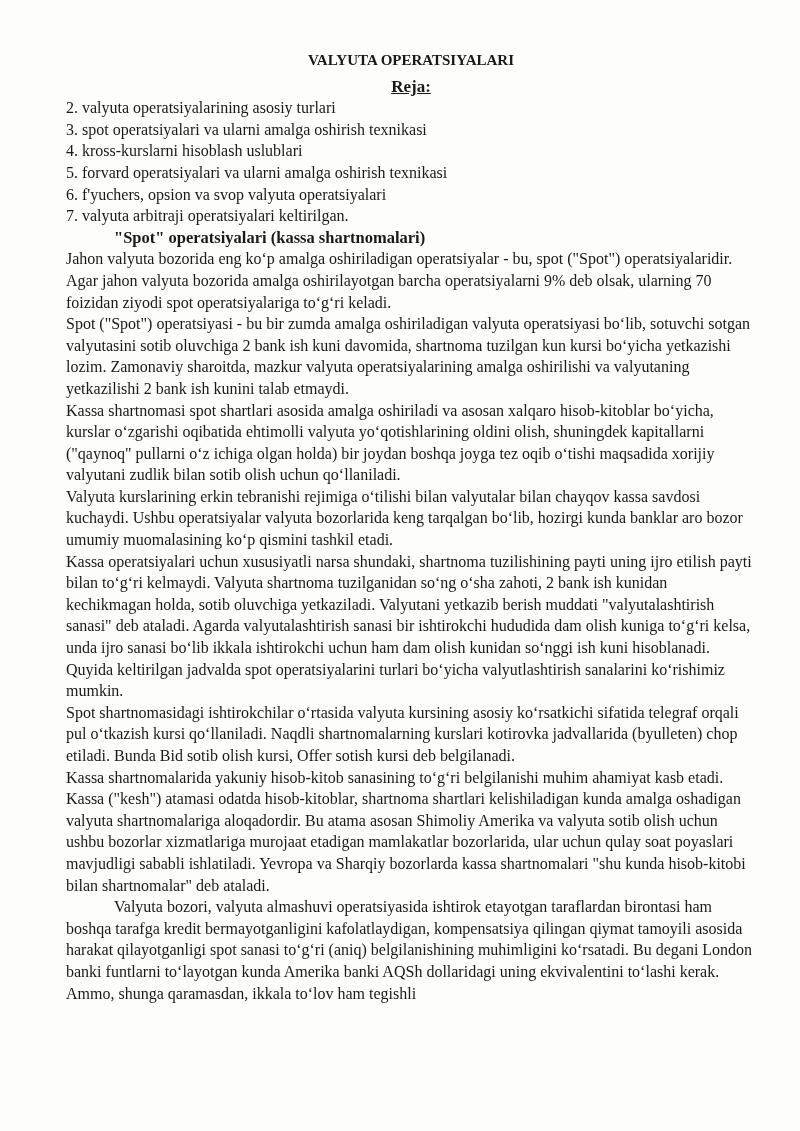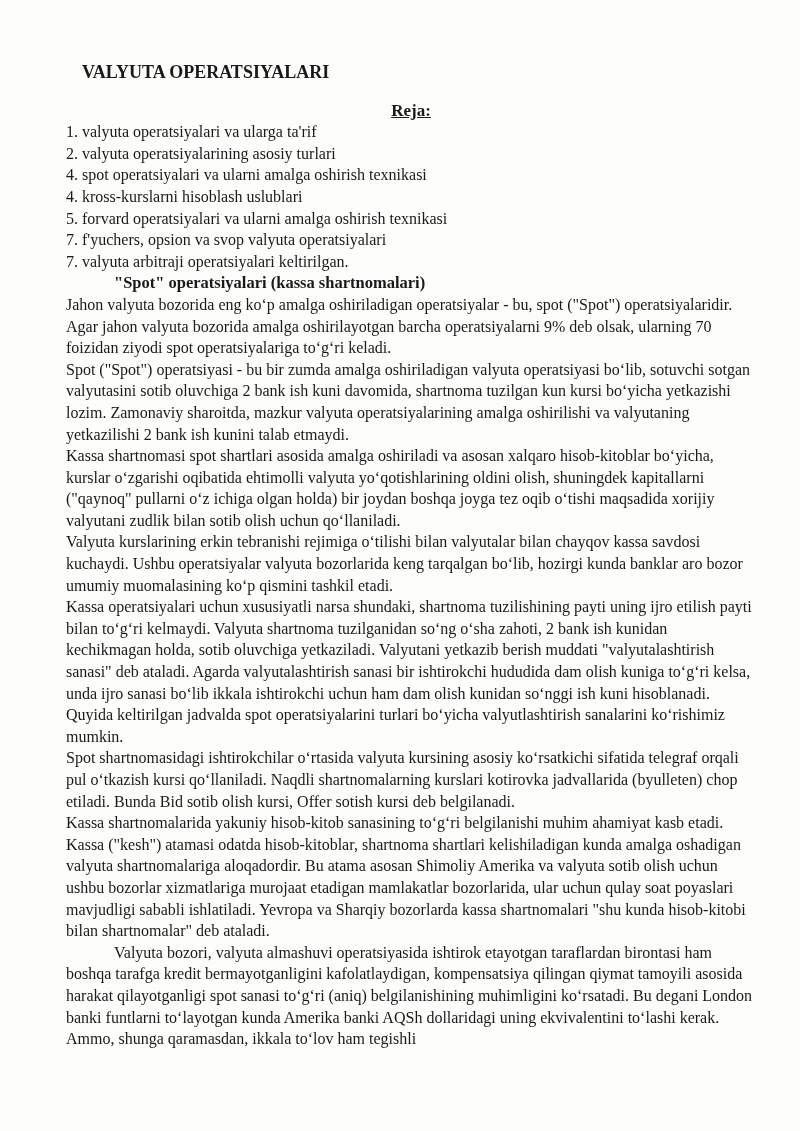--- a/index.html
+++ b/index.html
@@ -15,23 +15,24 @@
     box-sizing: border-box;
     background: #fdfdfc;
     color: #191919;
     font-family: "Liberation Serif", "DejaVu Serif", serif;
     font-size: 16px;
     line-height: 21.6px;
     padding: 46px 44px 0 66px;
     overflow: hidden;
   }
   .doc-title {
-    margin: 16px;
-    font-size: 18px;
+    margin: 4px;
+    font-size: 15px;
     font-weight: bold;
+    text-align: center;
     line-height: 21.6px;
   }
   .doc-subtitle {
     margin: 0;
     font-size: 17px;
     font-weight: bold;
     text-align: center;
     line-height: 21.6px;
     text-decoration: underline;
   }
@@ -59,26 +60,25 @@
 </head>
 <body>
 
 <div class="page">
 
   <h1 class="doc-title">VALYUTA OPERATSIYALARI</h1>
 
   <h2 class="doc-subtitle">Reja:</h2>
 
   <div class="outline">
-    <div class="outline-item">1. valyuta operatsiyalari va ularga ta'rif</div>
     <div class="outline-item">2. valyuta operatsiyalarining asosiy turlari</div>
-    <div class="outline-item">4. spot operatsiyalari va ularni amalga oshirish texnikasi</div>
+    <div class="outline-item">3. spot operatsiyalari va ularni amalga oshirish texnikasi</div>
     <div class="outline-item">4. kross-kurslarni hisoblash uslublari</div>
     <div class="outline-item">5. forvard operatsiyalari va ularni amalga oshirish texnikasi</div>
-    <div class="outline-item">7. f'yuchers, opsion va svop valyuta operatsiyalari</div>
+    <div class="outline-item">6. f'yuchers, opsion va svop valyuta operatsiyalari</div>
     <div class="outline-item">7. valyuta arbitraji operatsiyalari keltirilgan.</div>
   </div>
 
   <h3 class="section-heading">"Spot" operatsiyalari (kassa shartnomalari)</h3>
 
   <div>
     <p class="para">Jahon valyuta bozorida eng ko‘p amalga oshiriladigan operatsiyalar - bu, spot ("Spot") operatsiyalaridir. Agar jahon valyuta bozorida amalga oshirilayotgan barcha operatsiyalarni 9% deb olsak, ularning 70 foizidan ziyodi spot operatsiyalariga to‘g‘ri keladi.</p>
     <p class="para">Spot ("Spot") operatsiyasi - bu bir zumda amalga oshiriladigan valyuta operatsiyasi bo‘lib, sotuvchi sotgan valyutasini sotib oluvchiga 2 bank ish kuni davomida, shartnoma tuzilgan kun kursi bo‘yicha yetkazishi lozim. Zamonaviy sharoitda, mazkur valyuta operatsiyalarining amalga oshirilishi va valyutaning yetkazilishi 2 bank ish kunini talab etmaydi.</p>
     <p class="para">Kassa shartnomasi spot shartlari asosida amalga oshiriladi va asosan xalqaro hisob-kitoblar bo‘yicha, kurslar o‘zgarishi oqibatida ehtimolli valyuta yo‘qotishlarining oldini olish, shuningdek kapitallarni ("qaynoq" pullarni o‘z ichiga olgan holda) bir joydan boshqa joyga tez oqib o‘tishi maqsadida xorijiy valyutani zudlik bilan sotib olish uchun qo‘llaniladi.</p>
     <p class="para">Valyuta kurslarining erkin tebranishi rejimiga o‘tilishi bilan valyutalar bilan chayqov kassa savdosi kuchaydi. Ushbu operatsiyalar valyuta bozorlarida keng tarqalgan bo‘lib, hozirgi kunda banklar aro bozor umumiy muomalasining ko‘p qismini tashkil etadi.</p>

